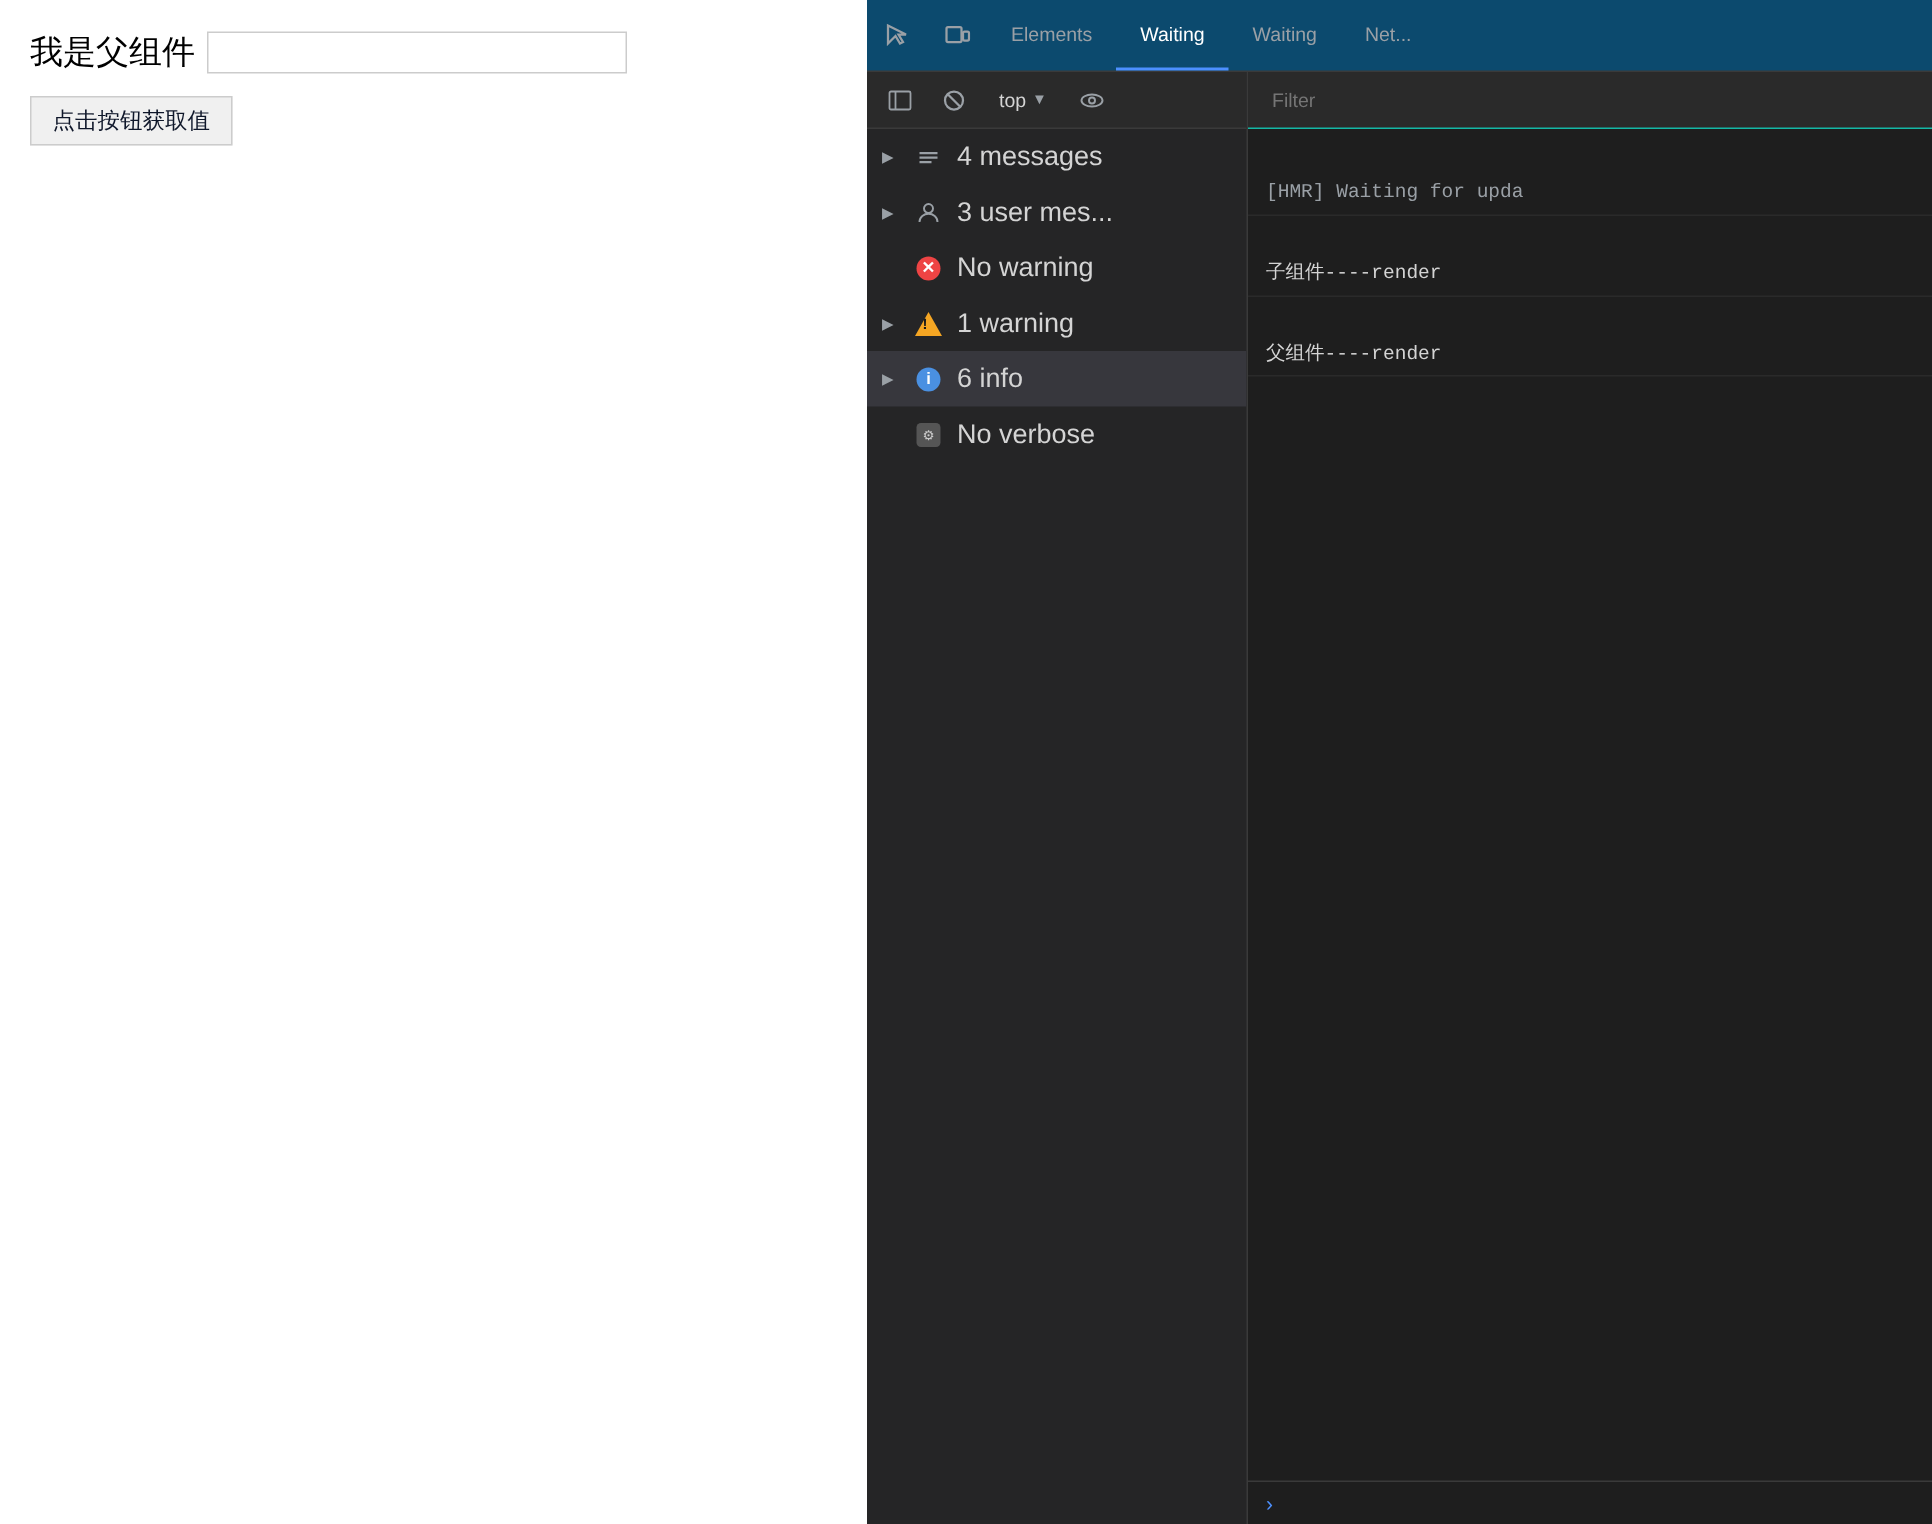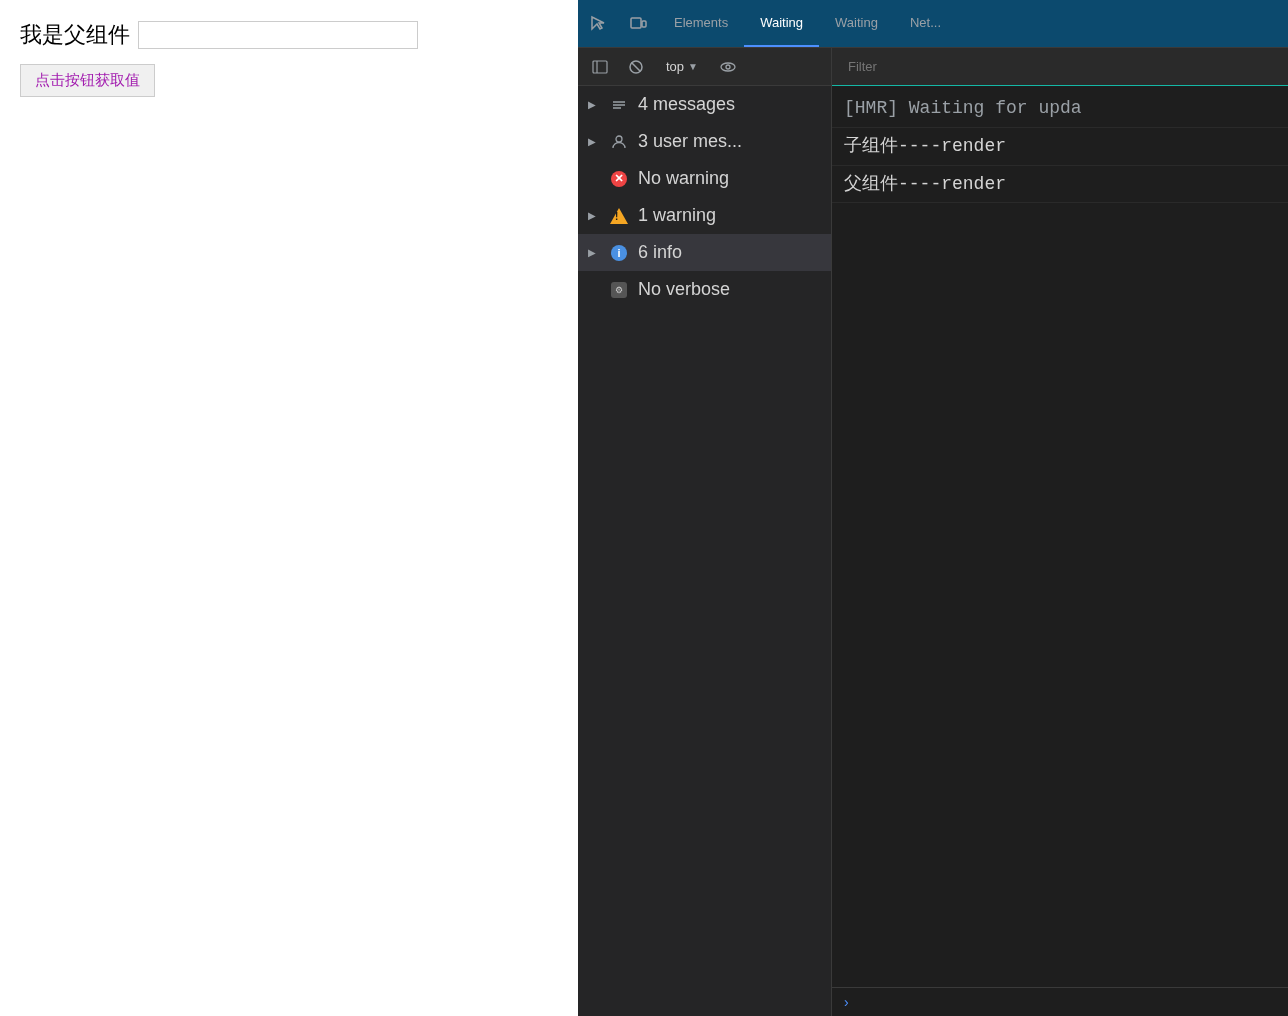--- a/index.html
+++ b/index.html
@@ -38,21 +38,21 @@
       display: flex;
       align-items: center;
       margin-bottom: 14px;
     }
     .webpage-button {
       border: 1px solid #ccc;
       background: #f0f0f0;
       padding: 6px 14px;
       font-size: 15px;
       cursor: pointer;
-      color: #a21caf;
+      color: #0f172a;
     }
 
     
     .devtools-panel {
       flex: 1;
       height: 100%;
       background: #1e1e1e;
       display: flex;
       flex-direction: column;
       color: #d4d4d4;
@@ -252,24 +252,25 @@
       font-size: 13px;
       padding: 4px 8px;
     }
     .console-messages {
       flex: 1;
       padding: 4px 0;
     }
     .console-message {
       padding: 4px 12px;
       font-family: 'Courier New', Courier, monospace;
-      font-size: 18px;
+      font-size: 13px;
       color: #d4d4d4;
       line-height: 1.6;
       border-bottom: 1px solid #2a2a2a;
+      margin-top: 24px;
     }
     .console-message.hmr { color: #9aa0a6; }
     .console-message.render { color: #d4d4d4; }
     .console-input-row {
       display: flex;
       align-items: center;
       padding: 6px 12px;
       border-top: 1px solid #3a3a3a;
     }
     .console-prompt {

